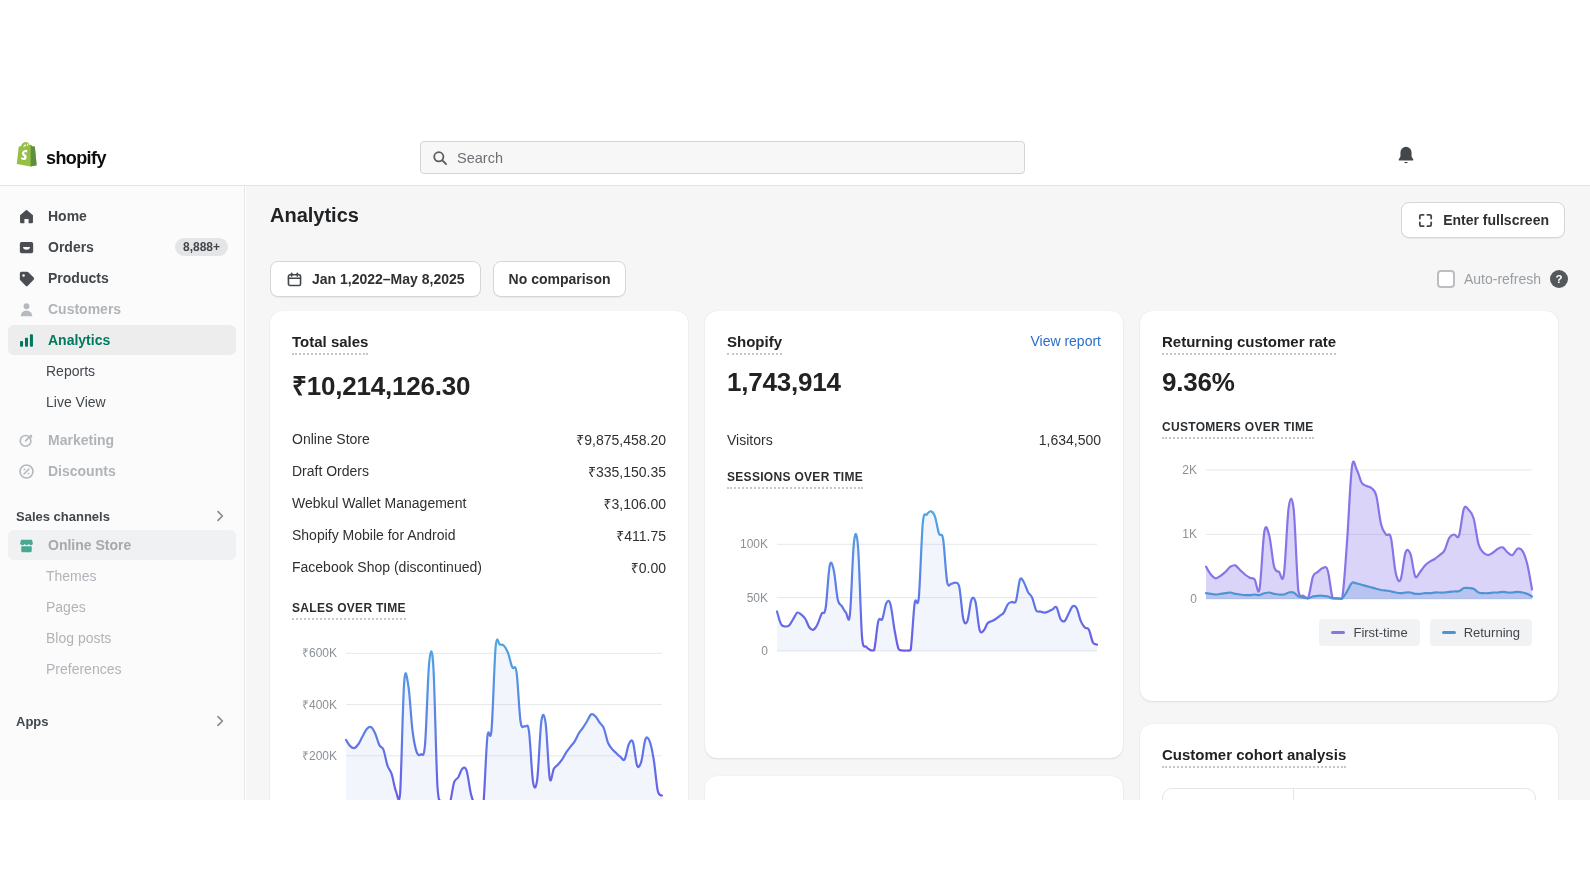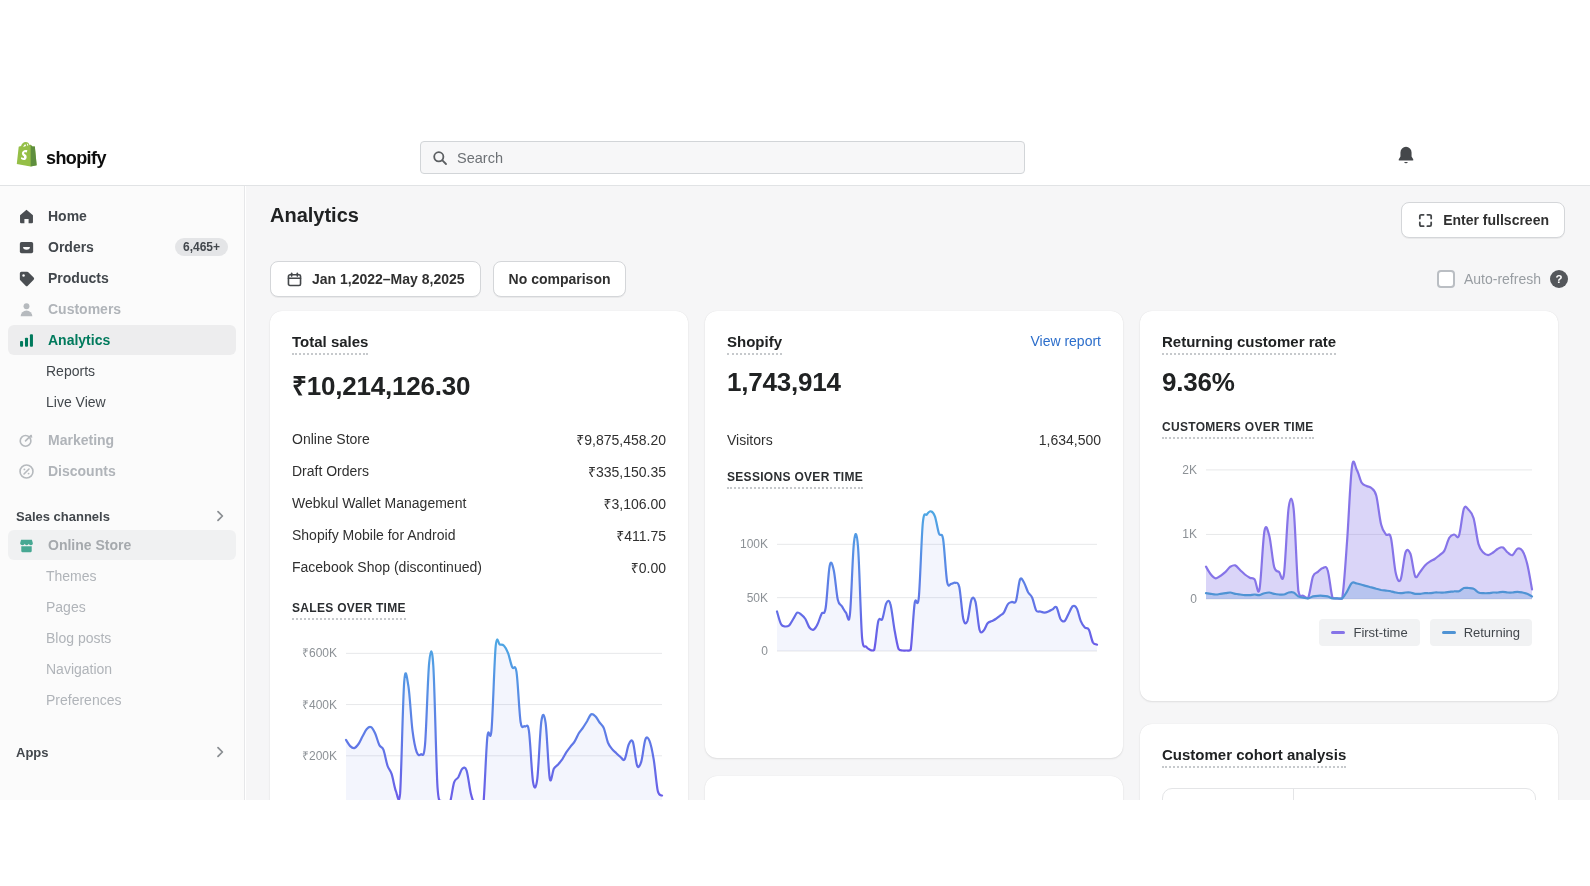--- a/index.html
+++ b/index.html
@@ -113,21 +113,21 @@
         <span>Home</span>
       </div>
       <div class="nav-item">
         <span class="nav-icon">
             <svg width="19" height="19" viewBox="0 0 20 20" fill="currentColor">
               <rect x="3" y="4.2" width="14" height="11.8" rx="1.8"></rect>
               <path d="M6.4 9.6a3.6 2.8 0 0 0 7.2 0Z" fill="#fbfbfb"></path>
             </svg>
           </span>
         <span>Orders</span>
-        <span class="badge">6,465+</span>
+        <span class="badge">8,888+</span>
       </div>
       <div class="nav-item">
         <span class="nav-icon">
             <svg width="19" height="19" viewBox="0 0 20 20" fill="currentColor">
               <path d="M10.8 3H4.6A1.6 1.6 0 0 0 3 4.6v6.2c0 .42.17.83.47 1.13l5.6 5.6a1.6 1.6 0 0 0 2.26 0l6.2-6.2a1.6 1.6 0 0 0 0-2.26l-5.6-5.6A1.6 1.6 0 0 0 10.8 3Z"></path>
               <circle cx="6.9" cy="6.9" r="1.3" fill="#fbfbfb"></circle>
             </svg>
           </span>
         <span>Products</span>
       </div>
@@ -195,23 +195,20 @@
         <span>Online Store</span>
       </div>
       <div class="nav-item sub disabled">
         <span>Themes</span>
       </div>
       <div class="nav-item sub disabled">
         <span>Pages</span>
       </div>
       <div class="nav-item sub disabled">
         <span>Blog posts</span>
-      </div>
-      <div class="nav-item sub disabled">
-        <span>Navigation</span>
       </div>
       <div class="nav-item sub disabled">
         <span>Preferences</span>
       </div>
 
       <div class="nav-section apps">
         <span>Apps</span>
         <span class="chev"><svg width="16" height="16" viewBox="0 0 20 20" fill="none" stroke="currentColor" stroke-width="2.2" stroke-linecap="round" stroke-linejoin="round">
               <path d="M7.5 4.5 13 10l-5.5 5.5"></path>
             </svg></span>

